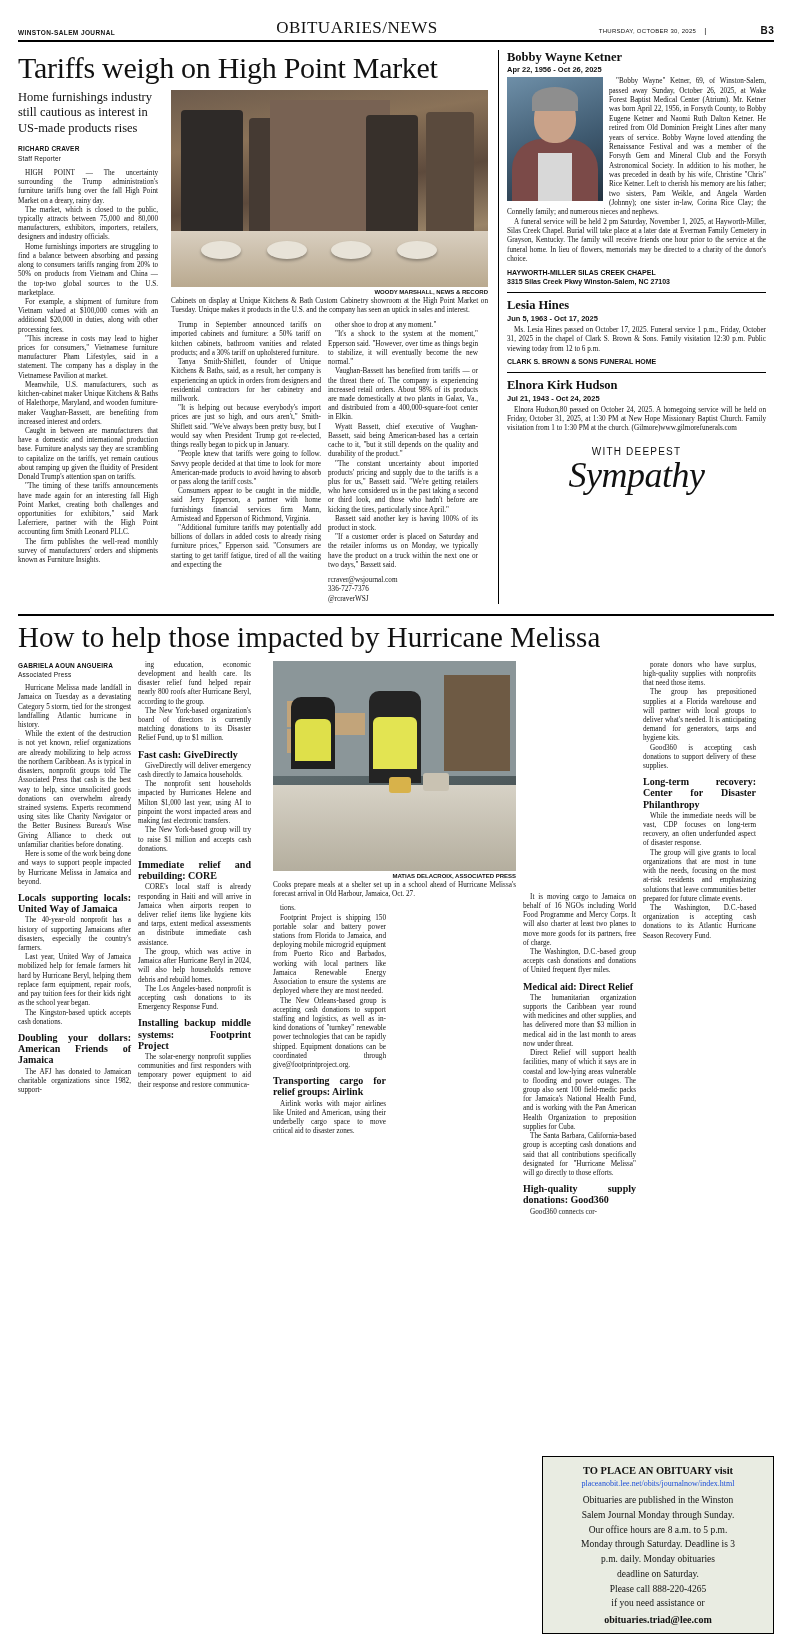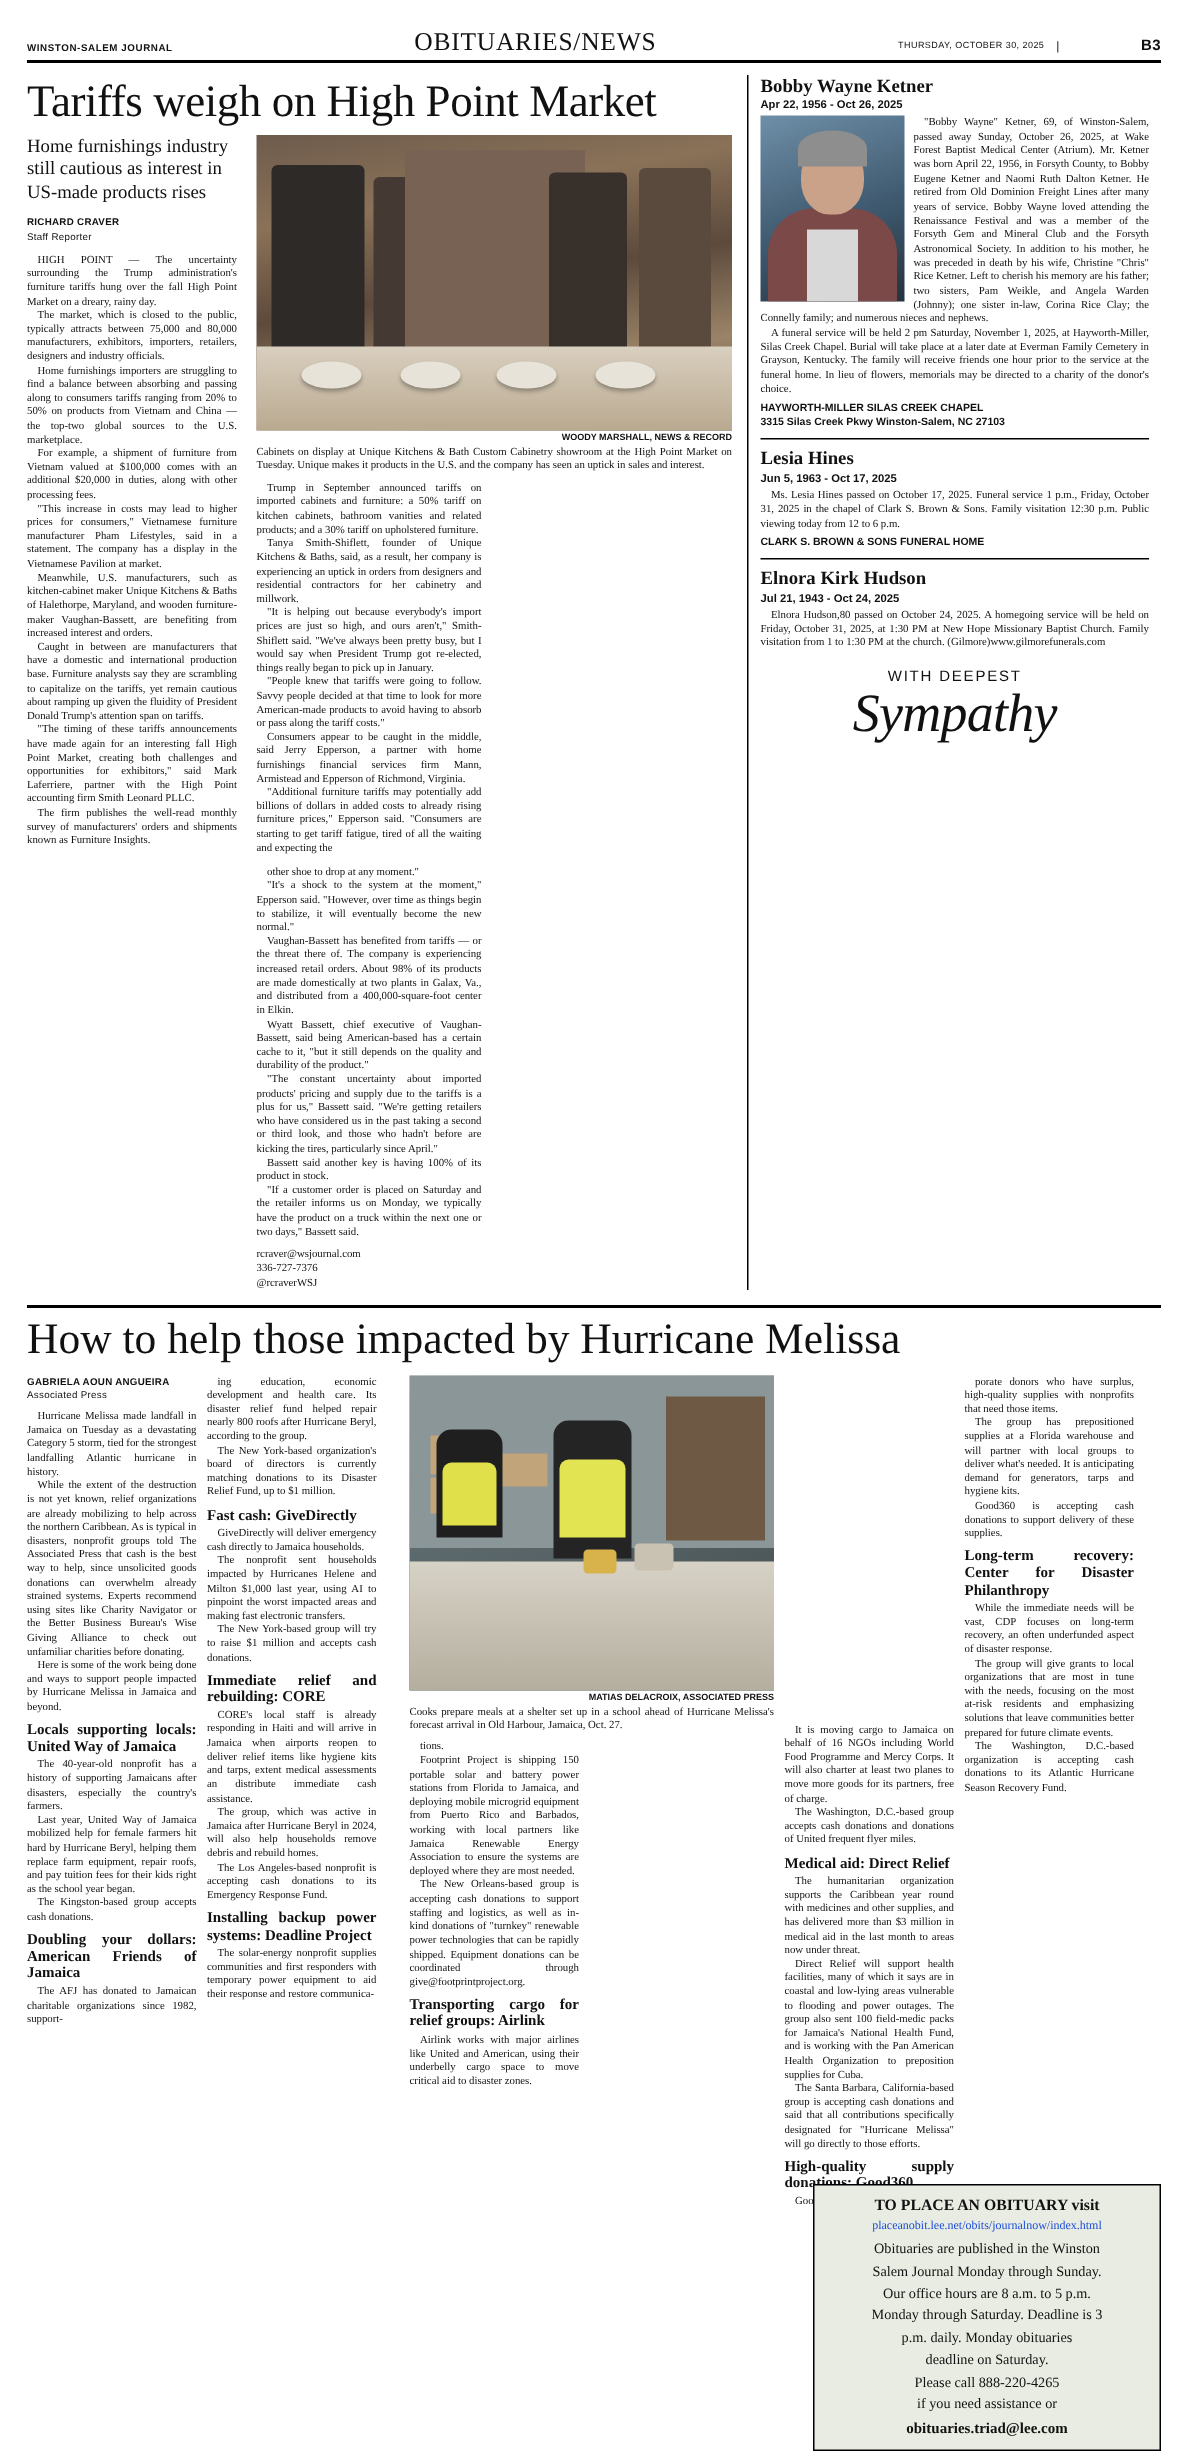--- a/index.html
+++ b/index.html
@@ -185,21 +185,21 @@
               <div class="f4"></div>
             <div class="table"></div>
             <div class="bowl" style="left:30px;"></div>
             <div class="bowl" style="left:96px;"></div>
             <div class="bowl" style="left:160px;"></div>
             <div class="bowl" style="left:226px;"></div>
           </div>
           <div class="cred">WOODY MARSHALL, NEWS &amp; RECORD</div>
           <div class="cap">Cabinets on display at Unique Kitchens &amp; Bath Custom Cabinetry showroom at the High Point Market on Tuesday. Unique makes it products in the U.S. and the company has seen an uptick in sales and interest.</div>
 
-          <div class="story-grid" style="margin-top:6px;flex-direction:column;">
+          <div class="story-grid" style="margin-top:6px;">
             <div class="col c2">
               <p>Trump in September announced tariffs on imported cabinets and furniture: a 50% tariff on kitchen cabinets, bathroom vanities and related products; and a 30% tariff on upholstered furniture.</p>
               <p>Tanya Smith-Shiflett, founder of Unique Kitchens &amp; Baths, said, as a result, her company is experiencing an uptick in orders from designers and residential contractors for her cabinetry and millwork.</p>
               <p>"It is helping out because everybody's import prices are just so high, and ours aren't," Smith-Shiflett said. "We've always been pretty busy, but I would say when President Trump got re-elected, things really began to pick up in January.</p>
               <p>"People knew that tariffs were going to follow. Savvy people decided at that time to look for more American-made products to avoid having to absorb or pass along the tariff costs."</p>
               <p>Consumers appear to be caught in the middle, said Jerry Epperson, a partner with home furnishings financial services firm Mann, Armistead and Epperson of Richmond, Virginia.</p>
               <p>"Additional furniture tariffs may potentially add billions of dollars in added costs to already rising furniture prices," Epperson said. "Consumers are starting to get tariff fatigue, tired of all the waiting and expecting the</p>
             </div>
             <div class="col c3">
               <p>other shoe to drop at any moment."</p>
@@ -279,37 +279,37 @@
         <div class="byline">
           <div>GABRIELA AOUN ANGUEIRA</div>
           <div class="t">Associated Press</div>
         </div>
         <p style="margin-top:4px;">Hurricane Melissa made landfall in Jamaica on Tuesday as a devastating Category 5 storm, tied for the strongest landfalling Atlantic hurricane in history.</p>
         <p>While the extent of the destruction is not yet known, relief organizations are already mobilizing to help across the northern Caribbean. As is typical in disasters, nonprofit groups told The Associated Press that cash is the best way to help, since unsolicited goods donations can overwhelm already strained systems. Experts recommend using sites like Charity Navigator or the Better Business Bureau's Wise Giving Alliance to check out unfamiliar charities before donating.</p>
         <p>Here is some of the work being done and ways to support people impacted by Hurricane Melissa in Jamaica and beyond.</p>
         <div class="sub">Locals supporting locals: United Way of Jamaica</div>
         <p>The 40-year-old nonprofit has a history of supporting Jamaicans after disasters, especially the country's farmers.</p>
         <p>Last year, United Way of Jamaica mobilized help for female farmers hit hard by Hurricane Beryl, helping them replace farm equipment, repair roofs, and pay tuition fees for their kids right as the school year began.</p>
-        <p>The Kingston-based group accepts cash donations.</p>
+        <p>The Kingston-based uptick accepts cash donations.</p>
         <div class="sub">Doubling your dollars: American Friends of Jamaica</div>
         <p>The AFJ has donated to Jamaican charitable organizations since 1982, support-</p>
       </div>
 
       <div class="g gcol">
         <p>ing education, economic development and health care. Its disaster relief fund helped repair nearly 800 roofs after Hurricane Beryl, according to the group.</p>
         <p>The New York-based organization's board of directors is currently matching donations to its Disaster Relief Fund, up to $1 million.</p>
         <div class="sub">Fast cash: GiveDirectly</div>
         <p>GiveDirectly will deliver emergency cash directly to Jamaica households.</p>
         <p>The nonprofit sent households impacted by Hurricanes Helene and Milton $1,000 last year, using AI to pinpoint the worst impacted areas and making fast electronic transfers.</p>
         <p>The New York-based group will try to raise $1 million and accepts cash donations.</p>
         <div class="sub">Immediate relief and rebuilding: CORE</div>
         <p>CORE's local staff is already responding in Haiti and will arrive in Jamaica when airports reopen to deliver relief items like hygiene kits and tarps, extent medical assessments an distribute immediate cash assistance.</p>
         <p>The group, which was active in Jamaica after Hurricane Beryl in 2024, will also help households remove debris and rebuild homes.</p>
         <p>The Los Angeles-based nonprofit is accepting cash donations to its Emergency Response Fund.</p>
-        <div class="sub">Installing backup power systems: Deadline Project</div>
+        <div class="sub">Installing backup middle systems: Footprint Project</div>
         <p>The solar-energy nonprofit supplies communities and first responders with temporary power equipment to aid their response and restore communica-</p>
       </div>
 
       <div style="width:243px;margin-left:15px;">
         <div class="photo2">
           <div class="wall"></div>
           <div class="shelf"></div>
           <div class="box" style="left:14px; top:40px; width:40px; height:26px;"></div>
           <div class="box" style="left:14px; top:68px; width:40px; height:24px;"></div>
           <div class="box" style="left:58px; top:52px; width:34px; height:22px;"></div>

